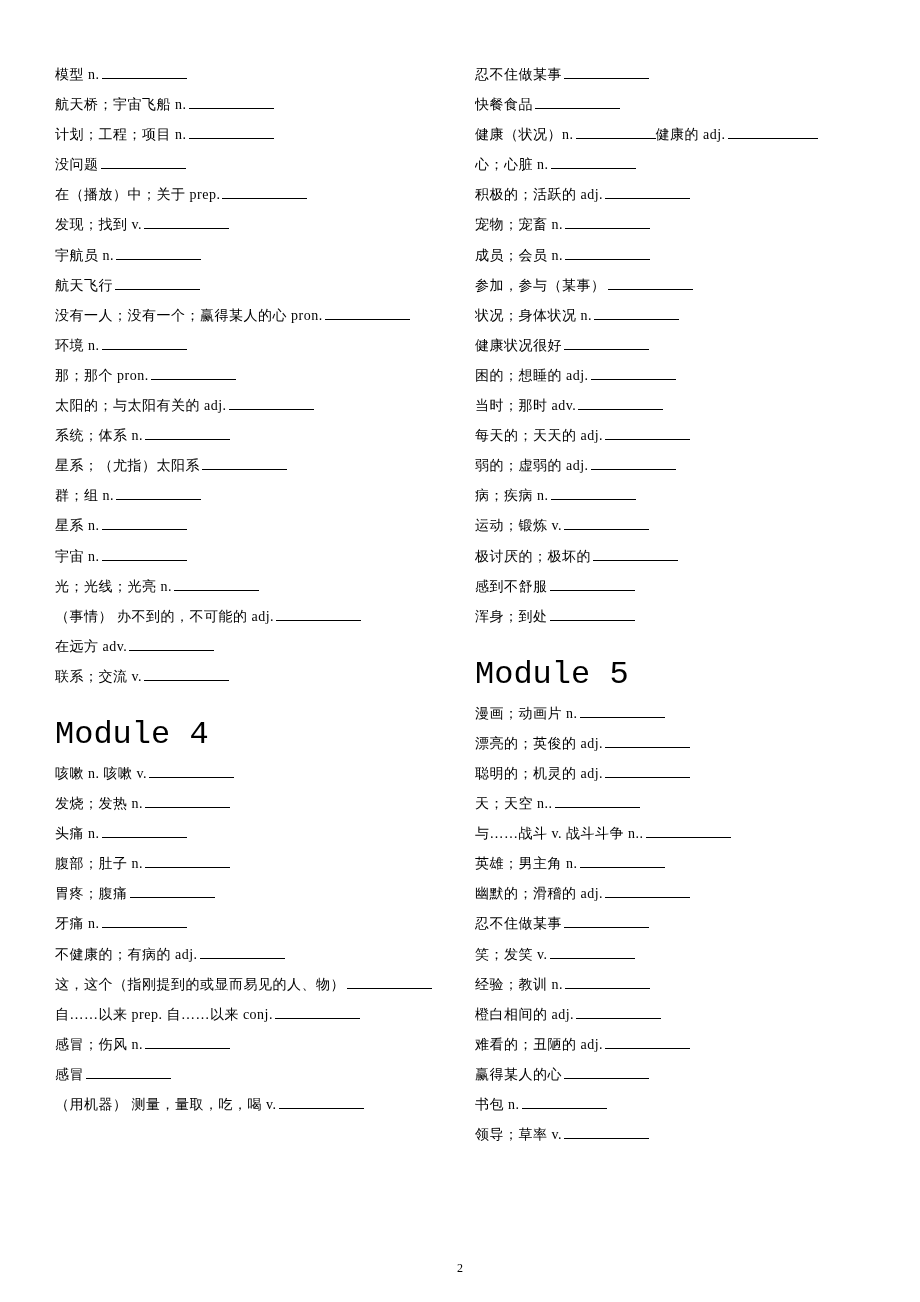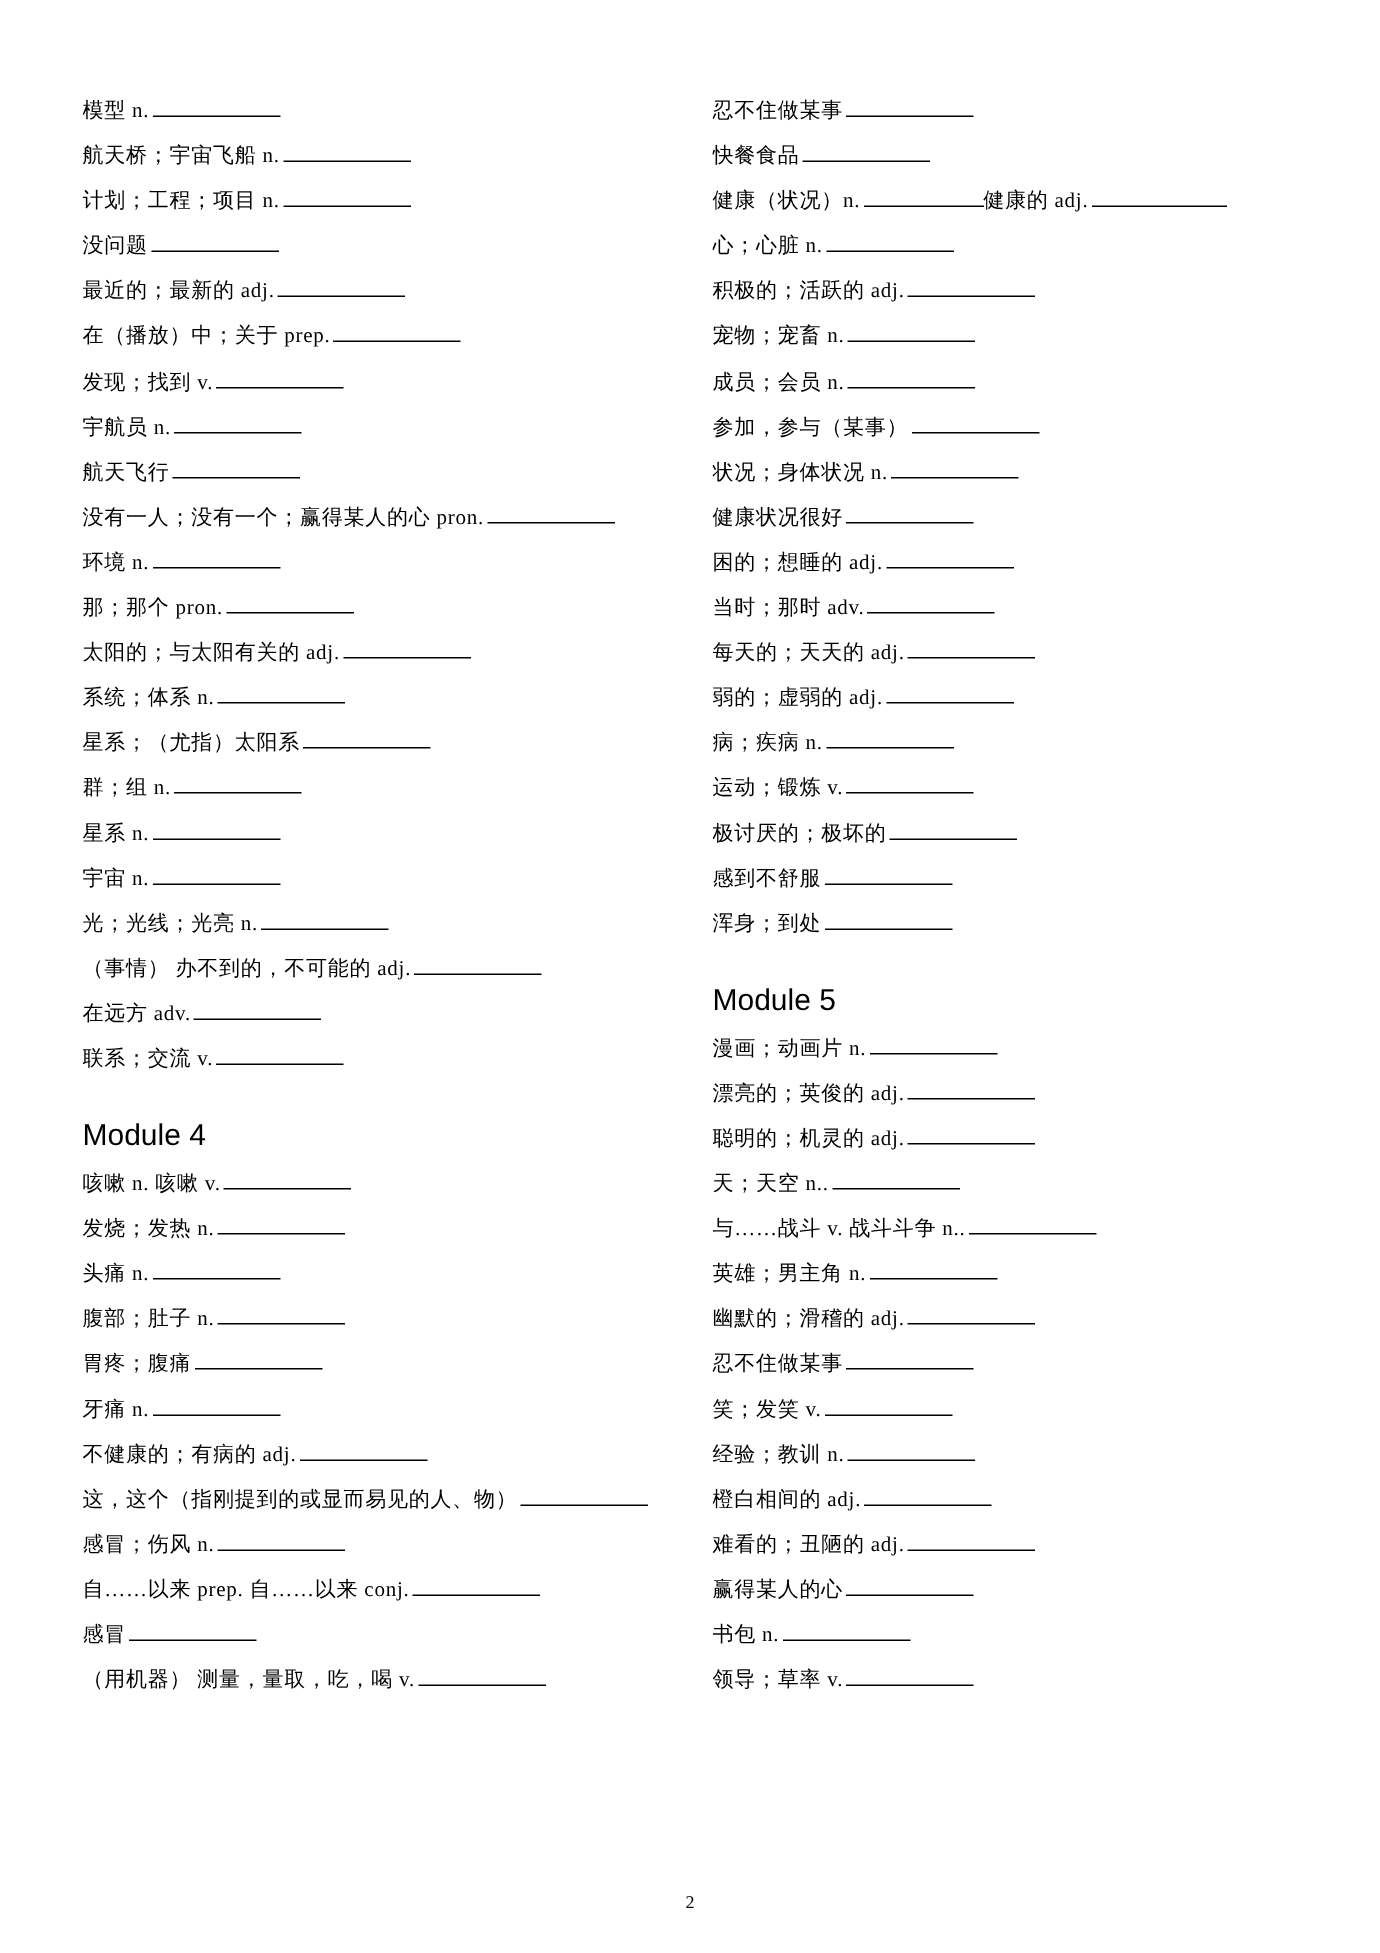--- a/index.html
+++ b/index.html
@@ -34,22 +34,22 @@
     display: inline-block;
     border-bottom: 1px solid #000;
     min-width: 85px;
     height: 1em;
     vertical-align: baseline;
     margin-left: 2px;
   }
   .blank.short { min-width: 80px; }
   .blank.med { min-width: 90px; }
   .module-heading {
-    font-family: Liberation Sans, sans-serif;
-    font-size: 20px;
+    font-family: Liberation Mono, monospace;
+    font-size: 32px;
     font-weight: normal;
     margin-top: 24px;
     margin-bottom: 6px;
   }
   .page-num {
     position: absolute;
     bottom: 26px;
     left: 0;
     width: 100%;
     text-align: center;
@@ -61,21 +61,20 @@
 <body>
 
 <div class="columns">
 
   <div class="col">
     <div id="left-s1">
         <div class="entry"><span class="label">模型 n.</span><span class="blank"></span></div>
         <div class="entry"><span class="label">航天桥；宇宙飞船 n.</span><span class="blank"></span></div>
         <div class="entry"><span class="label">计划；工程；项目 n.</span><span class="blank"></span></div>
         <div class="entry"><span class="label">没问题</span><span class="blank"></span></div>
-        <div class="entry"><span class="label">最近的；最新的 adj.</span><span class="blank"></span></div>
         <div class="entry"><span class="label">在（播放）中；关于 prep.</span><span class="blank"></span></div>
         <div class="entry"><span class="label">发现；找到 v.</span><span class="blank"></span></div>
         <div class="entry"><span class="label">宇航员 n.</span><span class="blank"></span></div>
         <div class="entry"><span class="label">航天飞行</span><span class="blank"></span></div>
         <div class="entry"><span class="label">没有一人；没有一个；赢得某人的心 pron.</span><span class="blank"></span></div>
         <div class="entry"><span class="label">环境 n.</span><span class="blank"></span></div>
         <div class="entry"><span class="label">那；那个 pron.</span><span class="blank"></span></div>
         <div class="entry"><span class="label">太阳的；与太阳有关的 adj.</span><span class="blank"></span></div>
         <div class="entry"><span class="label">系统；体系 n.</span><span class="blank"></span></div>
         <div class="entry"><span class="label">星系；（尤指）太阳系</span><span class="blank"></span></div>
@@ -90,22 +89,22 @@
     <div class="module-heading">Module 4</div>
     <div id="left-m4">
         <div class="entry"><span class="label">咳嗽 n. 咳嗽 v.</span><span class="blank"></span></div>
         <div class="entry"><span class="label">发烧；发热 n.</span><span class="blank"></span></div>
         <div class="entry"><span class="label">头痛 n.</span><span class="blank"></span></div>
         <div class="entry"><span class="label">腹部；肚子 n.</span><span class="blank"></span></div>
         <div class="entry"><span class="label">胃疼；腹痛</span><span class="blank"></span></div>
         <div class="entry"><span class="label">牙痛 n.</span><span class="blank"></span></div>
         <div class="entry"><span class="label">不健康的；有病的 adj.</span><span class="blank"></span></div>
         <div class="entry"><span class="label">这，这个（指刚提到的或显而易见的人、物）</span><span class="blank"></span></div>
+        <div class="entry"><span class="label">自……以来 prep. 自……以来 conj.</span><span class="blank"></span></div>
         <div class="entry"><span class="label">感冒；伤风 n.</span><span class="blank"></span></div>
-        <div class="entry"><span class="label">自……以来 prep. 自……以来 conj.</span><span class="blank"></span></div>
         <div class="entry"><span class="label">感冒</span><span class="blank"></span></div>
         <div class="entry"><span class="label">（用机器） 测量，量取，吃，喝 v.</span><span class="blank"></span></div>
       </div>
   </div>
 
   <div class="col">
     <div id="right-s1">
         <div class="entry"><span class="label">忍不住做某事</span><span class="blank"></span></div>
         <div class="entry"><span class="label">快餐食品</span><span class="blank"></span></div>
         <div class="entry"><span class="label">健康（状况）n.</span><span class="blank short"></span><span class="label">健康的 adj.</span><span class="blank med"></span></div>

